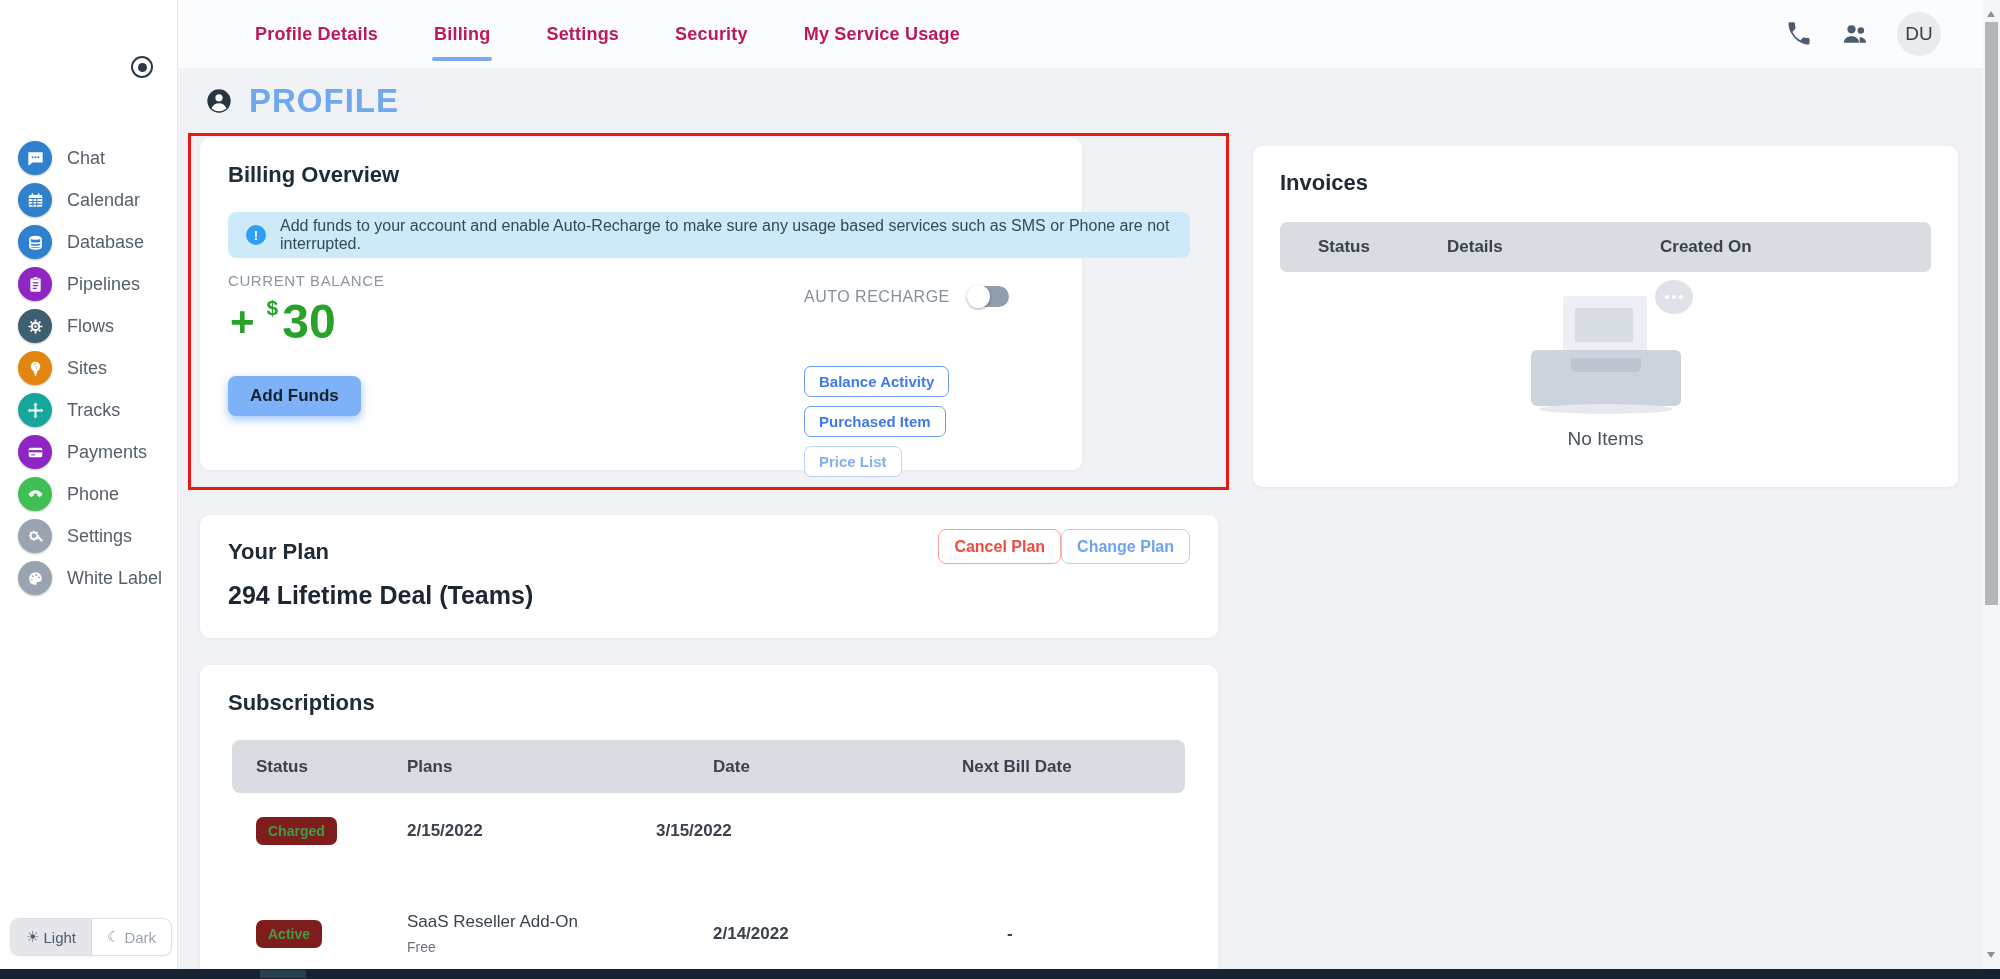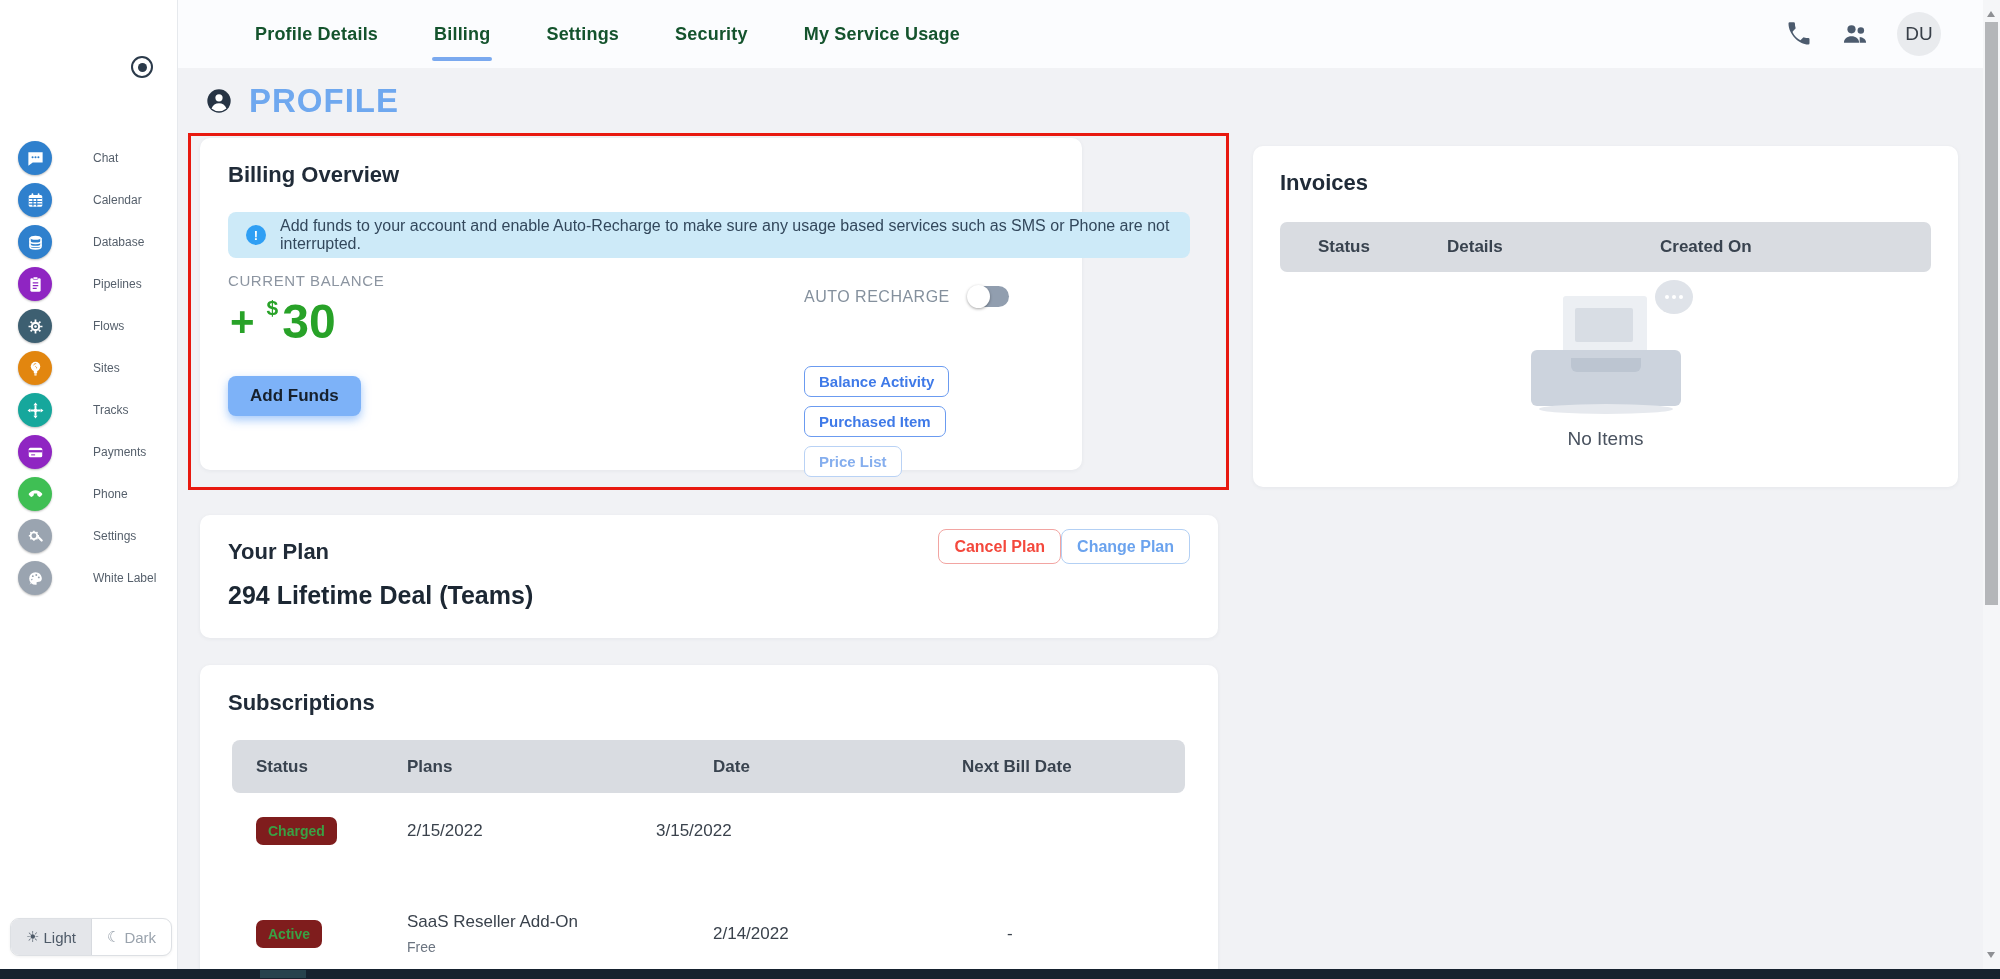--- a/index.html
+++ b/index.html
@@ -4,35 +4,35 @@
 <style>
   * { margin:0; padding:0; box-sizing:border-box; }
   html,body { width:2000px; height:979px; }
   body { font-family:"Liberation Sans", sans-serif; background:#f1f2f5; position:relative; overflow:hidden; }
 
   .screen { position:absolute; inset:0; }
 
   
   .main-header { position:absolute; left:178px; top:0; right:17px; height:68px; background:#fbfcfe; }
   .tabs { position:absolute; left:75px; top:0; height:68px; display:flex; gap:52px; align-items:center; }
-  .tab { font-size:18px; font-weight:700; color:#14532d; cursor:pointer; position:relative; padding:6px 2px; letter-spacing:.2px; }
+  .tab { font-size:18px; font-weight:700; color:#be185d; cursor:pointer; position:relative; padding:6px 2px; letter-spacing:.2px; }
   .tab.active::after { content:""; position:absolute; left:0; right:0; bottom:-10px; height:4px; border-radius:2px; background:#7aa9ef; }
   .header-right { position:absolute; right:42px; top:0; height:68px; display:flex; align-items:center; gap:28px; }
   .hdr-icon { width:28px; height:28px; cursor:pointer; }
   .avatar { width:44px; height:44px; border-radius:50%; background:#e9ebee; color:#383f48; display:flex; align-items:center; justify-content:center; font-size:19px; font-weight:500; cursor:pointer; }
 
   
   .sidebar { position:absolute; left:0; top:0; width:178px; bottom:10px; background:#ffffff; border-right:1px solid #e6e9ed; z-index:5; }
   .collapse-btn { position:absolute; top:56px; right:24px; width:22px; height:22px; border:2.5px solid #2b3a4a; border-radius:50%; cursor:pointer; }
   .collapse-btn::after { content:""; position:absolute; left:50%; top:50%; width:9px; height:9px; margin:-4.5px 0 0 -4.5px; background:#2b3a4a; border-radius:50%; }
   .sb-menu { position:absolute; top:137px; left:0; right:0; }
   .sb-item { display:flex; align-items:center; gap:15px; height:42px; padding-left:18px; cursor:pointer; }
   .sb-icon { width:34px; height:34px; min-width:34px; border-radius:50%; display:flex; align-items:center; justify-content:center; box-shadow:0 1px 2px rgba(0,0,0,.25); }
   .sb-icon svg { width:19px; height:19px; }
-  .sb-label { font-size:12px; color:#555f6b;margin-left:26px; }
+  .sb-label { font-size:18px; color:#555f6b; }
 
   .theme-toggle { position:absolute; left:10px; bottom:13px; display:flex; border:1px solid #dde0e4; border-radius:9px; overflow:hidden; background:#fff; box-shadow:0 1px 3px rgba(0,0,0,.06); }
   .theme-seg { padding:9px 15px; font-size:15px; color:#4e5a68; display:flex; align-items:center; gap:4px; cursor:pointer; }
   .theme-seg.selected { background:#e4e6ea; border-right:1px solid #d7dadf; }
   .theme-seg.dim { color:#9aa3ad; }
 
   
   .content-bg { position:absolute; left:178px; top:68px; right:17px; bottom:10px; background:#f1f2f5; }
 
   .page-title-row { position:absolute; left:205px; top:82px; display:flex; align-items:center; gap:16px; }
@@ -98,21 +98,21 @@
   
   .card-subs { left:200px; top:665px; width:1018px; height:372px; }
   .card-subs .card-title { position:absolute; left:28px; top:25px; }
   .subs-head { position:absolute; left:32px; top:75px; width:953px; height:53px; background:#d9dce1; border-radius:8px; display:flex; align-items:center; padding-left:24px; }
   .subs-head span { font-size:17px; font-weight:700; color:#39434f; }
   .sub-row { position:absolute; left:32px; width:953px; display:flex; align-items:center; padding-left:24px; }
   .sc1 { width:151px; } .sc2 { width:306px; } .sc3 { width:249px; } .sc4 { flex:1; }
   .badge { display:inline-block; padding:6px 12px; background:#7f1d1d; color:#3aa044; font-size:14px; font-weight:700; border-radius:7px; }
   .plan-line1 { font-size:17px; color:#3a424c; margin-bottom:7px; }
   .plan-line2 { font-size:14px; color:#6b7480; }
-  .cell-text { font-size:17px; color:#3a424c; }
+  .cell-text { font-size:17px; color:#3a424c;font-weight:bold; }
   .dash-cell { padding-left:45px; }
 
   
   .vscroll { position:absolute; right:0; top:0; width:17px; bottom:10px; background:#f5f6f8; z-index:9; }
   .vscroll .thumb { position:absolute; left:2px; top:22px; width:13px; height:583px; background:#b4b6b9; cursor:pointer; }
   .arrow-up { position:absolute; top:7px; left:4px; width:0; height:0; border:4.5px solid transparent; border-bottom:6px solid #8e9094; }
   .arrow-down { position:absolute; bottom:7px; left:4px; width:0; height:0; border:4.5px solid transparent; border-top:6px solid #8e9094; }
   .bottom-bar { position:absolute; left:0; right:0; bottom:0; height:10px; background:#16222f; z-index:10; }
   .hthumb { position:absolute; left:260px; top:1px; width:46px; height:8px; background:#27424d; }
 </style>

